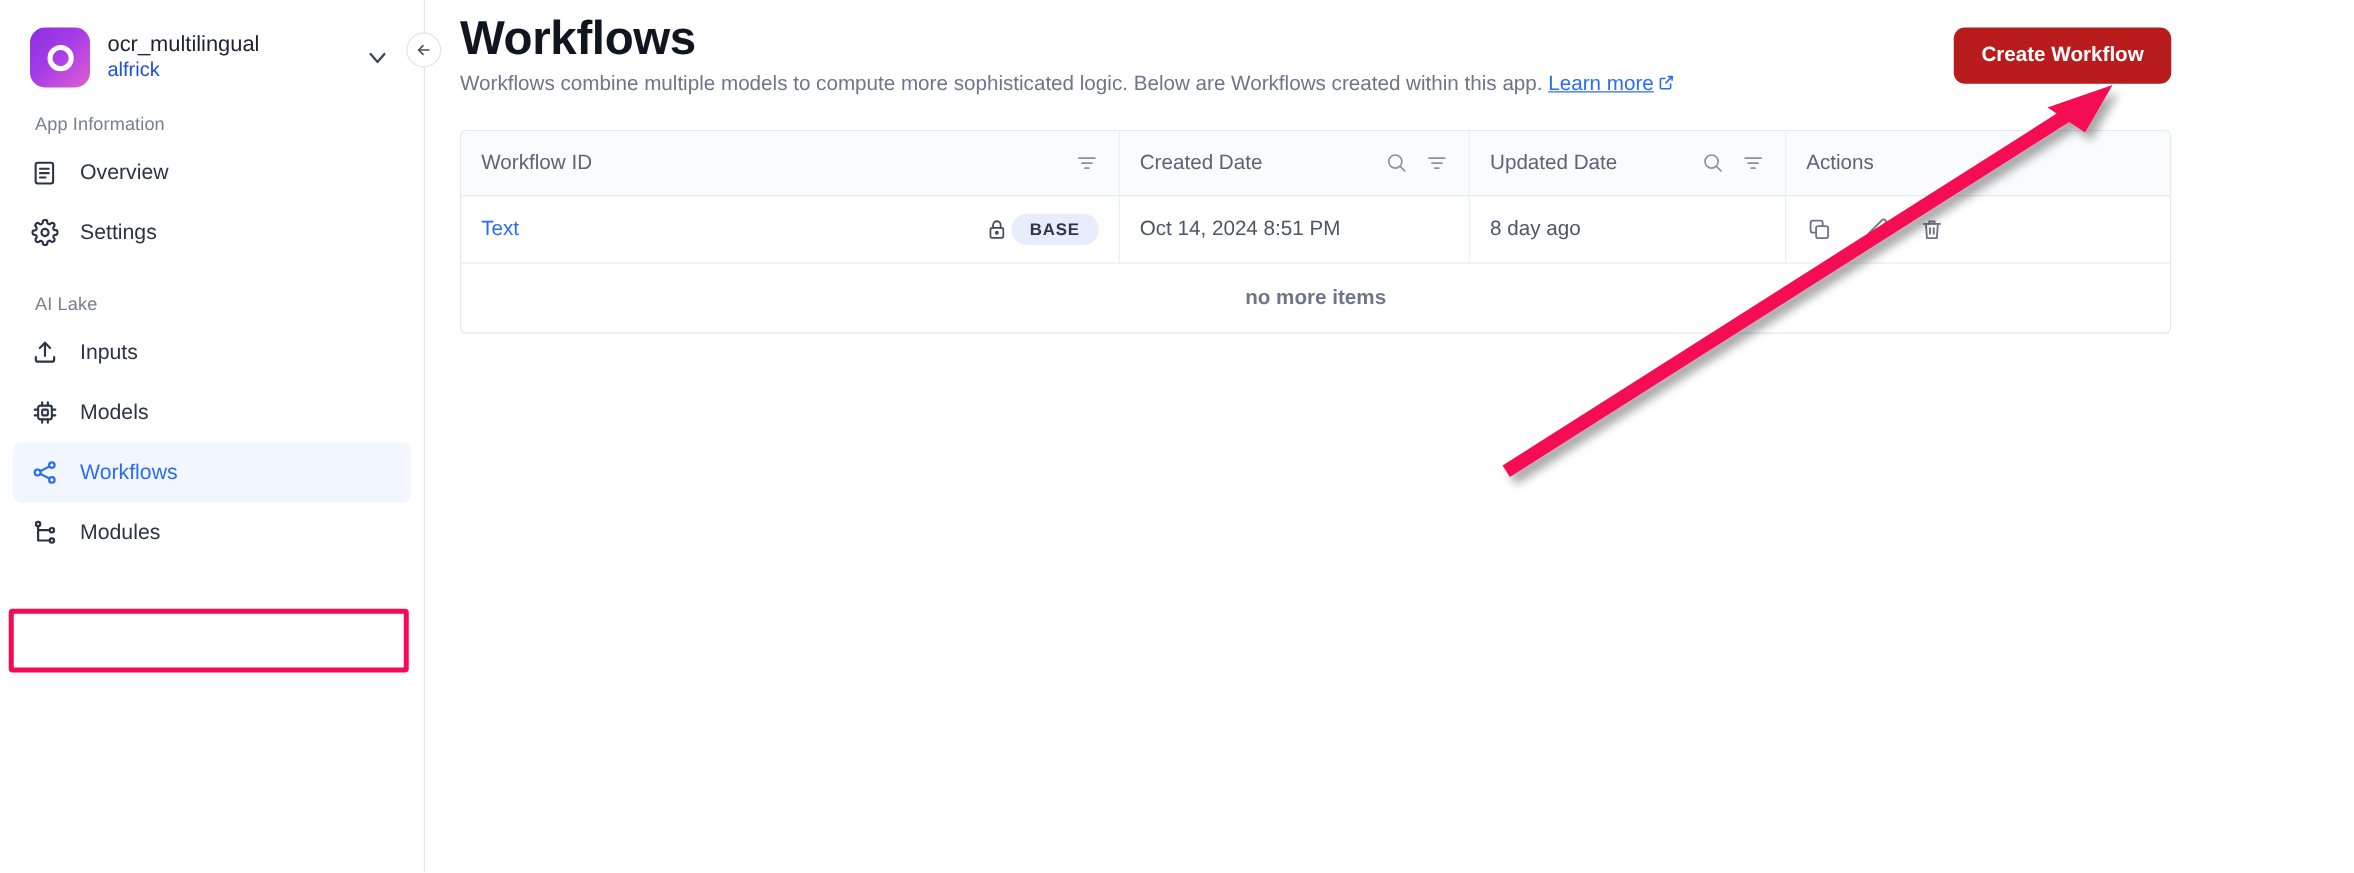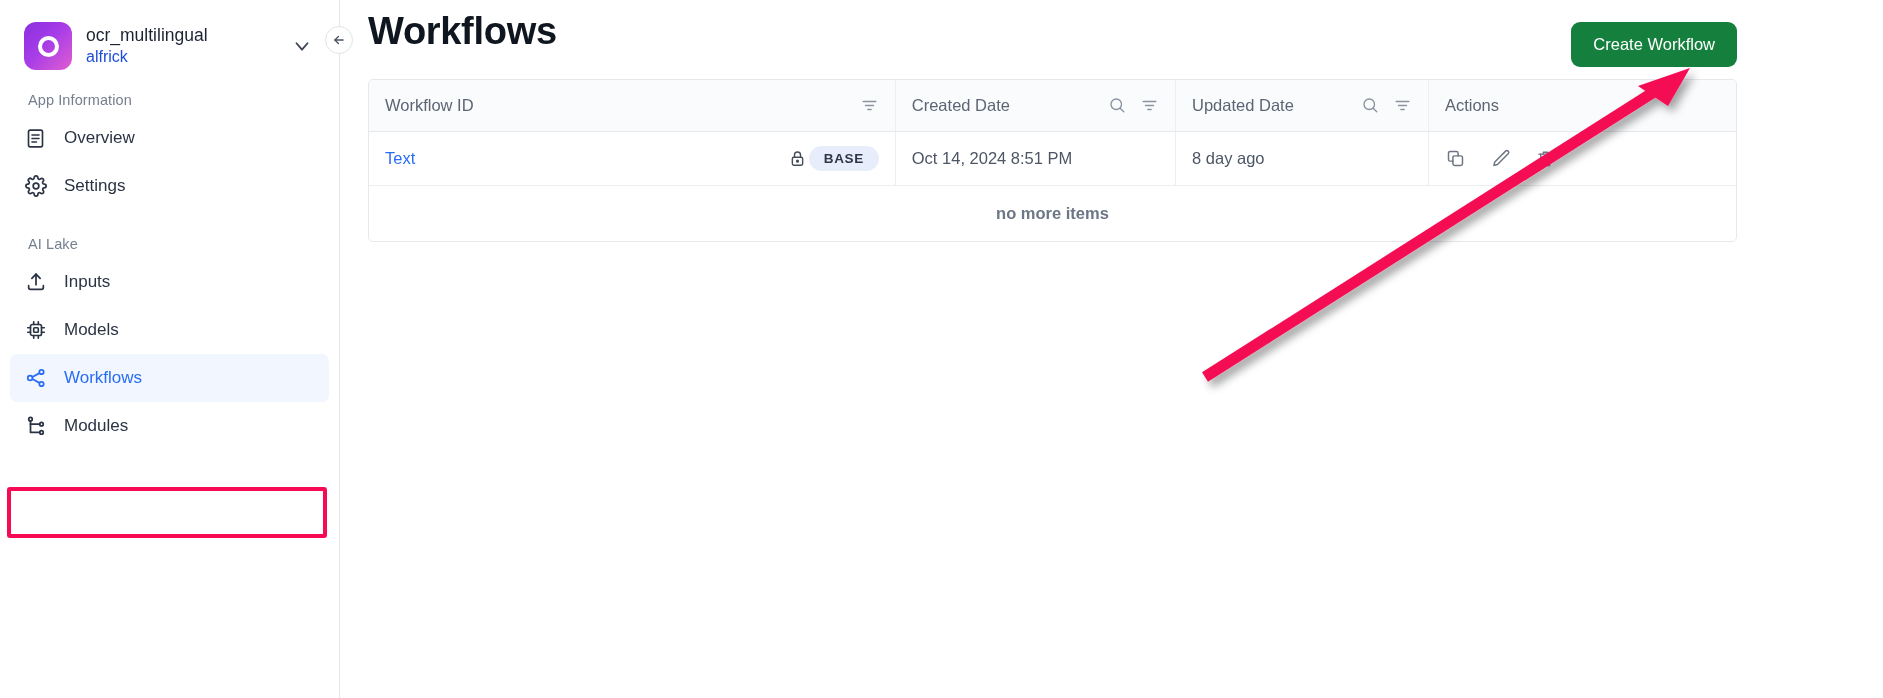--- a/index.html
+++ b/index.html
@@ -80,24 +80,24 @@
     letter-spacing: -.3px; line-height: 1.12;
   }
   .page-sub {
     font-size: 16.5px; color: #6d7686; margin-top: 5px;
   }
   .page-sub a { color: #2a6df5; text-decoration: underline; }
   .ext-ico { display: inline-block; vertical-align: -1px; margin-left: 3px; }
 
   .create-btn {
     position: absolute; right: 24px; top: 22px;
-    background: #15803d; color: #fff;
+    background: #b91c1c; color: #fff;
     border: none; border-radius: 9px;
     height: 45px; padding: 0 22px;
-    font-size: 16.5px; font-weight: 400;
+    font-size: 16.5px; font-weight: 700;
     font-family: "Liberation Sans", sans-serif;
     cursor: pointer;
   }
 
   
   .table-wrap {
     margin: 26px 24px 0 28px;
     border: 1px solid #e6e8ec;
     border-radius: 5px;
     overflow: hidden;
@@ -265,20 +265,28 @@
           <line x1="19" y1="12" x2="5" y2="12"></line>
           <polyline points="11 6 5 12 11 18"></polyline>
         </svg>
     </div>
   </aside>
 
   <section id="main">
 
     <div class="page-head">
       <h1 class="page-title">Workflows</h1>
+      <div class="page-sub">
+        <span>Workflows combine multiple models to compute more sophisticated logic. Below are Workflows created within this app.</span>
+        <a href="#"><span>Learn more</span></a><span class="ext-ico"><svg width="14" height="14" viewBox="0 0 24 24" fill="none" stroke="#2a6df5" stroke-width="2.2" stroke-linecap="round" stroke-linejoin="round">
+              <path d="M15 4h5v5"></path>
+              <path d="M20 4l-8.5 8.5"></path>
+              <path d="M18 14v5a1.5 1.5 0 0 1-1.5 1.5h-11A1.5 1.5 0 0 1 4 19V8a1.5 1.5 0 0 1 1.5-1.5H10"></path>
+            </svg></span>
+      </div>
     </div>
 
     <button class="create-btn">Create Workflow</button>
 
     <div class="table-wrap">
       <table>
         <colgroup>
           <col style="width:38.5%">
             <col style="width:20.5%">
             <col style="width:18.5%">

